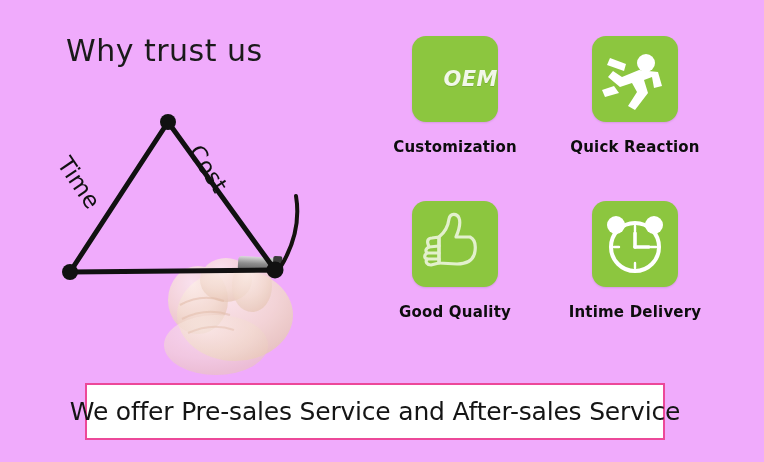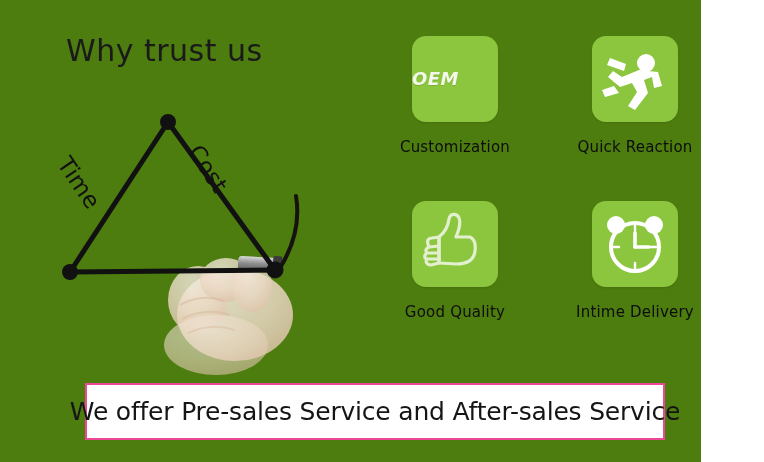--- a/index.html
+++ b/index.html
@@ -3,23 +3,23 @@
 <meta charset="utf-8">
 <title>Why trust us</title>
 <style>
   html, body {
     margin: 0;
     padding: 0;
     background: #ffffff;
   }
   #stage {
     position: relative;
-    width: 701px;
+    width: 764px;
     height: 462px;
-    background: #4d7c0f;
+    background: #f0abfc;
     overflow: hidden;
     font-family: "Liberation Sans", sans-serif;
   }
 
   
   #page-title {
     position: absolute;
     left: 66px;
     top: 33px;
     font-family: "DejaVu Sans", sans-serif;
@@ -99,31 +99,31 @@
   .feature-tile svg { display: block; }
 
   .oem-text {
     position: absolute;
     left: 0; right: 0; top: 50%;
     transform: translateY(-50%);
     color: #f2f7e9;
     font-family: "DejaVu Sans", sans-serif;
     font-weight: bold;
     font-style: italic;
-    font-size: 18px;
+    font-size: 21px;
     line-height: 24px;
     letter-spacing: 0.5px;
-    text-align: left;
+    text-align: right;
     text-shadow: 0 1px 0 rgba(0,0,0,0.12);
   }
 
   .feature-label {
     margin-top: 11px;
     font-family: "DejaVu Sans", sans-serif;
-    font-weight: normal;
+    font-weight: bold;
     font-size: 15px;
     color: #0d0d0d;
     line-height: 28px;
     letter-spacing: 0.2px;
   }
 
   
   #service-banner {
     position: absolute;
     left: 85px;

